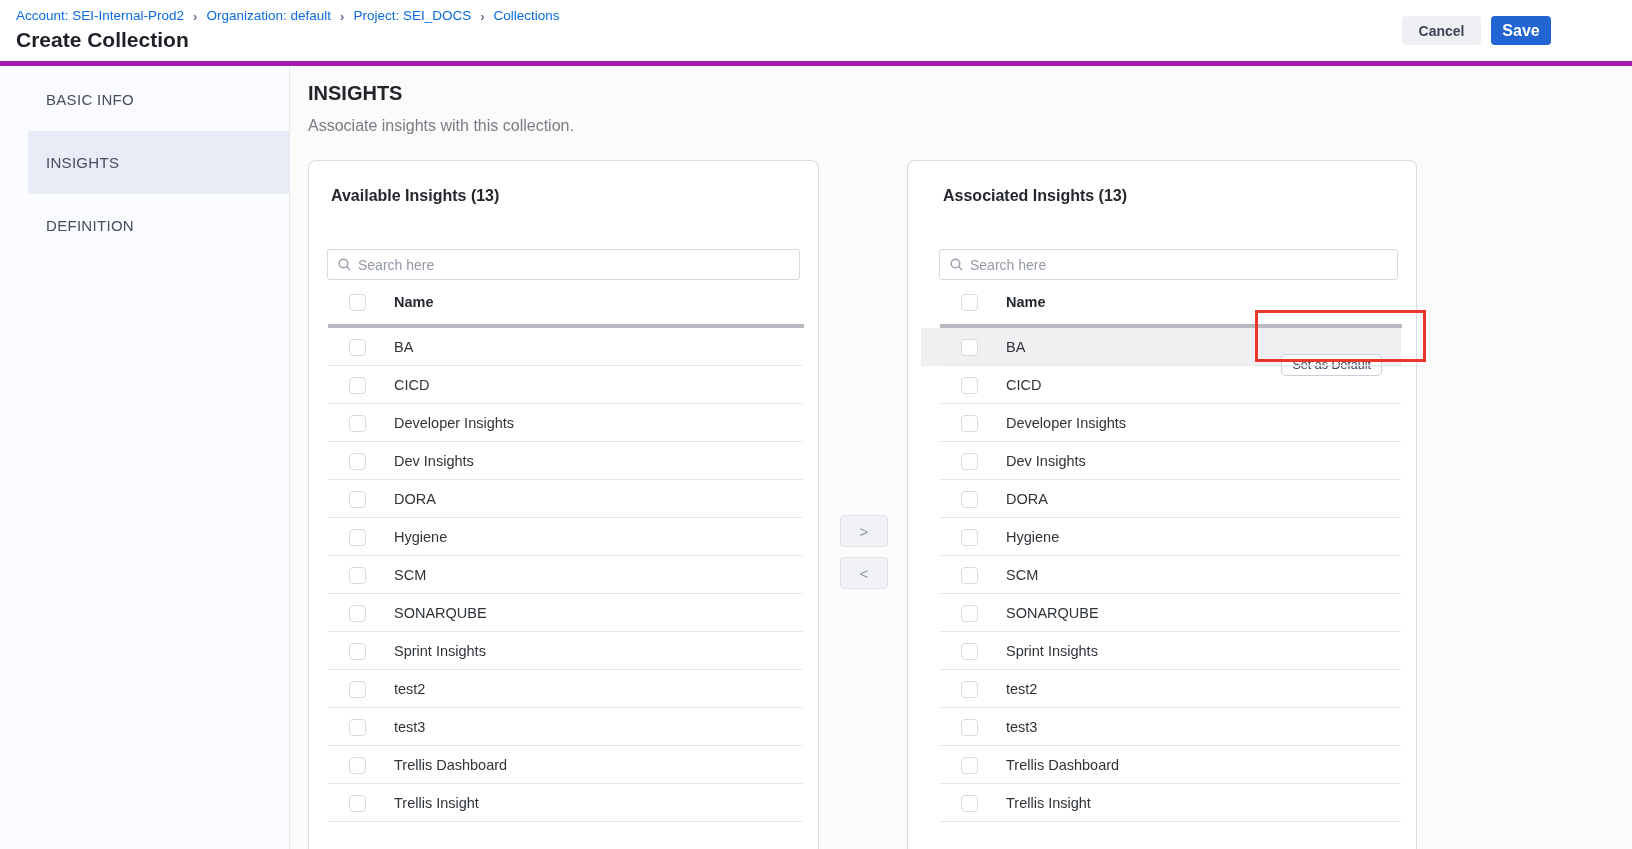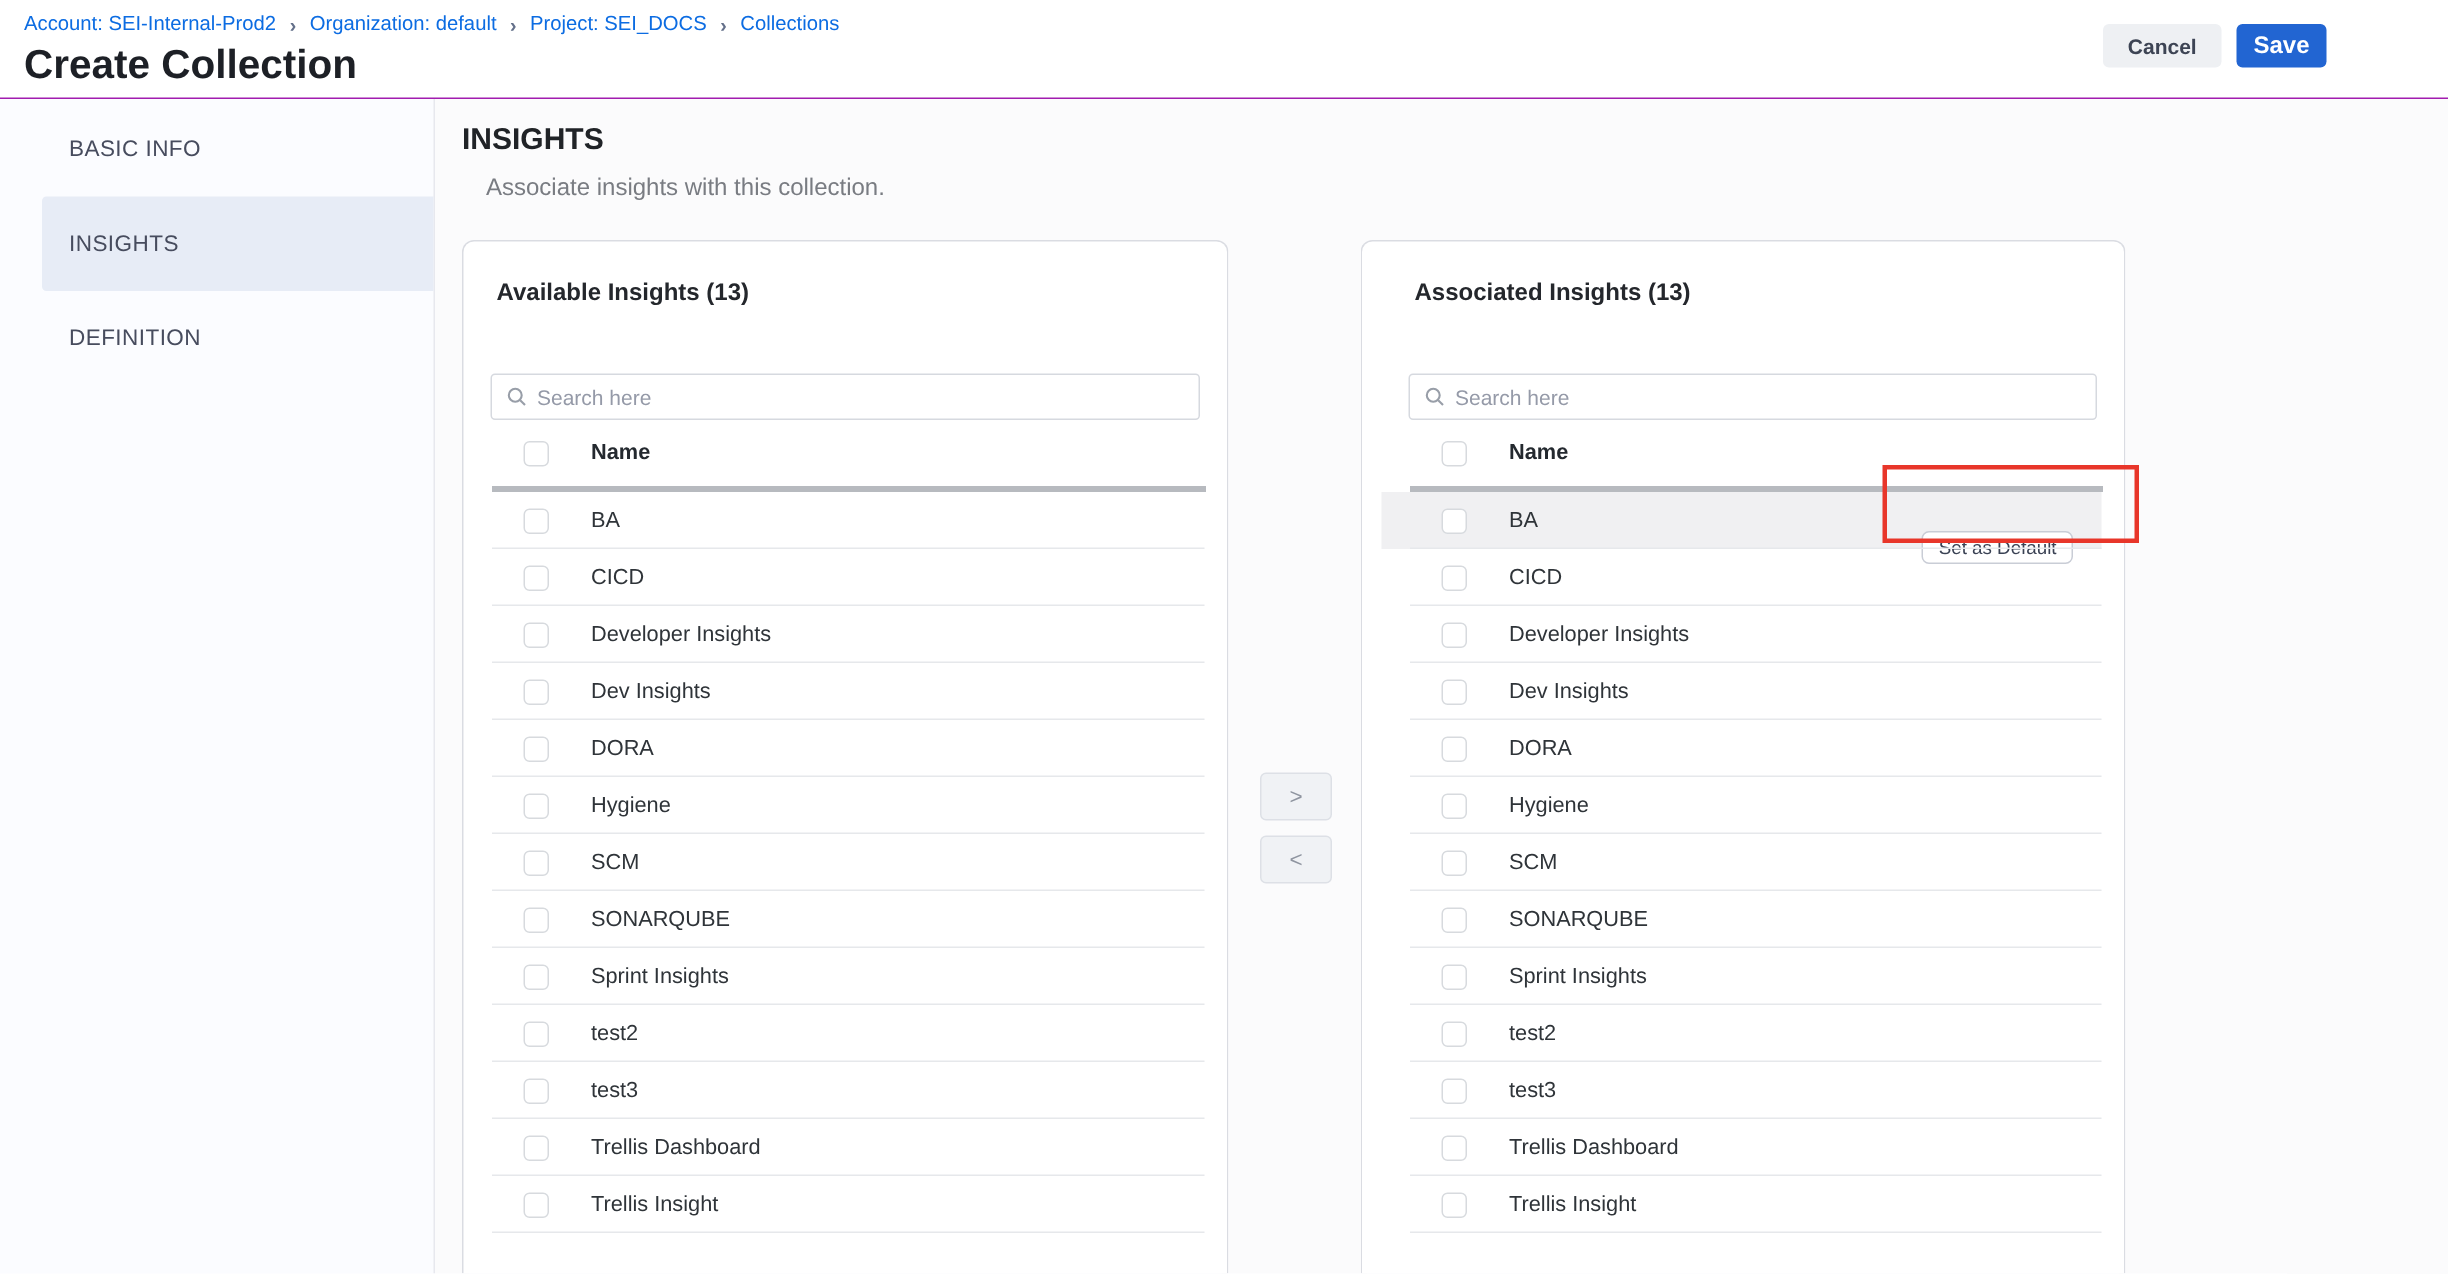--- a/index.html
+++ b/index.html
@@ -2,44 +2,44 @@
 <html><head>
 <meta charset="utf-8">
 <style>
   * { margin:0; padding:0; box-sizing:border-box; }
   html,body { width:1632px; height:849px; overflow:hidden; background:#fff;
               font-family:"Liberation Sans", sans-serif; }
   .app { position:relative; width:1632px; height:849px; background:#fff; }
 
   
   .topbar { position:absolute; left:0; top:0; width:1632px; height:66px;
-            background:#fff; border-bottom:1px solid #a21caf; z-index:2; }
+            background:#fff; border-bottom:5px solid #a21caf; z-index:2; }
   .breadcrumb { position:absolute; left:16px; top:8px; display:flex; align-items:center; gap:9px;
                 font-size:13.5px; }
   .bc-link { color:#0c6ce2; text-decoration:none; cursor:pointer; }
   .bc-sep { color:#64708a; font-size:13px; font-weight:700; line-height:1; padding-top:1px; }
-  .page-title { position:absolute; left:16px; top:28px; font-size:27px; font-weight:700; color:#1d2026; }
+  .page-title { position:absolute; left:16px; top:28px; font-size:21px; font-weight:700; color:#1d2026; }
   .cancel-btn { position:absolute; right:151px; top:16px; width:79px; height:29px;
                 background:#eef0f3; border:none; border-radius:4px; color:#3d4454;
                 font-size:14px; font-weight:600; font-family:inherit; cursor:pointer; }
   .save-btn { position:absolute; right:81px; top:16px; width:60px; height:29px;
               background:#2265d2; border:none; border-radius:4px; color:#fff;
               font-size:16px; font-weight:700; font-family:inherit; cursor:pointer; }
 
   
   .sidebar { position:absolute; left:0; top:66px; bottom:0; width:290px;
              background:#fbfcff; border-right:1px solid #e7e8ee; padding-top:2px; }
   .side-item { height:63px; margin-left:28px; padding-left:18px; display:flex; align-items:center;
                font-size:15px; color:#474c5e; letter-spacing:0.3px; cursor:pointer; }
   .side-item.active { background:#e7ecf6; border-radius:3px 0 0 3px; }
 
   
   .main { position:absolute; left:290px; top:66px; right:0; bottom:0; background:#fbfbfc; }
   .section-heading { position:absolute; left:18px; top:16px; font-size:20px; font-weight:700; color:#202327; }
-  .section-sub { position:absolute; left:34px; top:51px; font-size:16px; color:#797c82; }
+  .section-sub { position:absolute; left:18px; top:51px; font-size:16px; color:#797c82; }
 
   
   .panel { position:absolute; top:94px; height:689px; background:#fff;
            border:1px solid #dadce2; border-bottom:none; border-radius:8px 8px 0 0; }
   .panel.left-panel { left:18px; width:511px; }
   .panel.right-panel { left:617px; width:510px;padding-left:13px; }
   .panel-title { margin:26px 0 0 22px; font-size:16px; font-weight:600; color:#24272c; }
   .search-box { margin:44px 18px 0 18px; height:31px; border:1px solid #d6d9df; border-radius:3px;
                 display:flex; align-items:center; padding-left:10px; gap:7px; background:#fff; }
   .search-box svg { flex:0 0 auto; }

